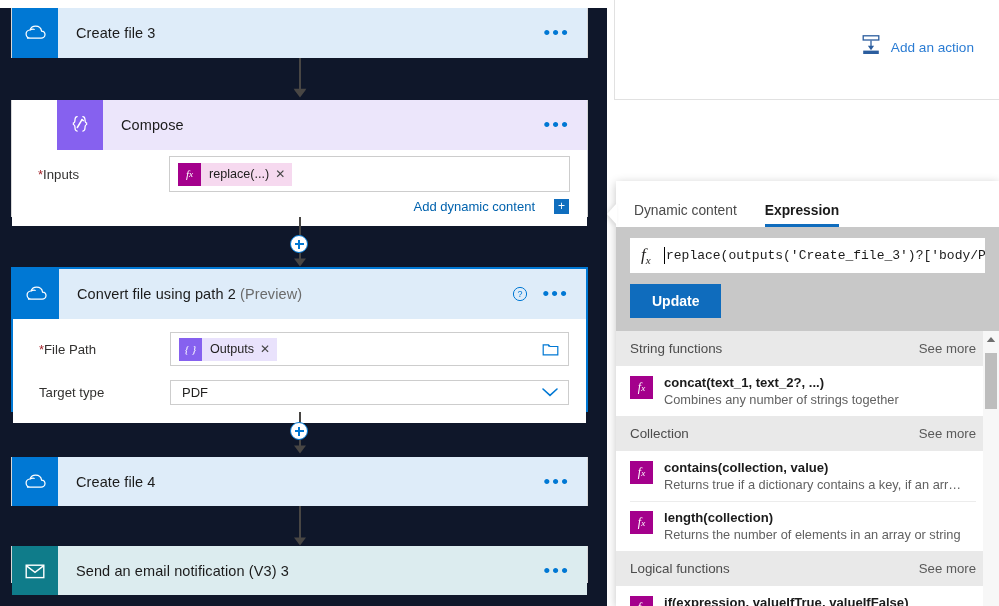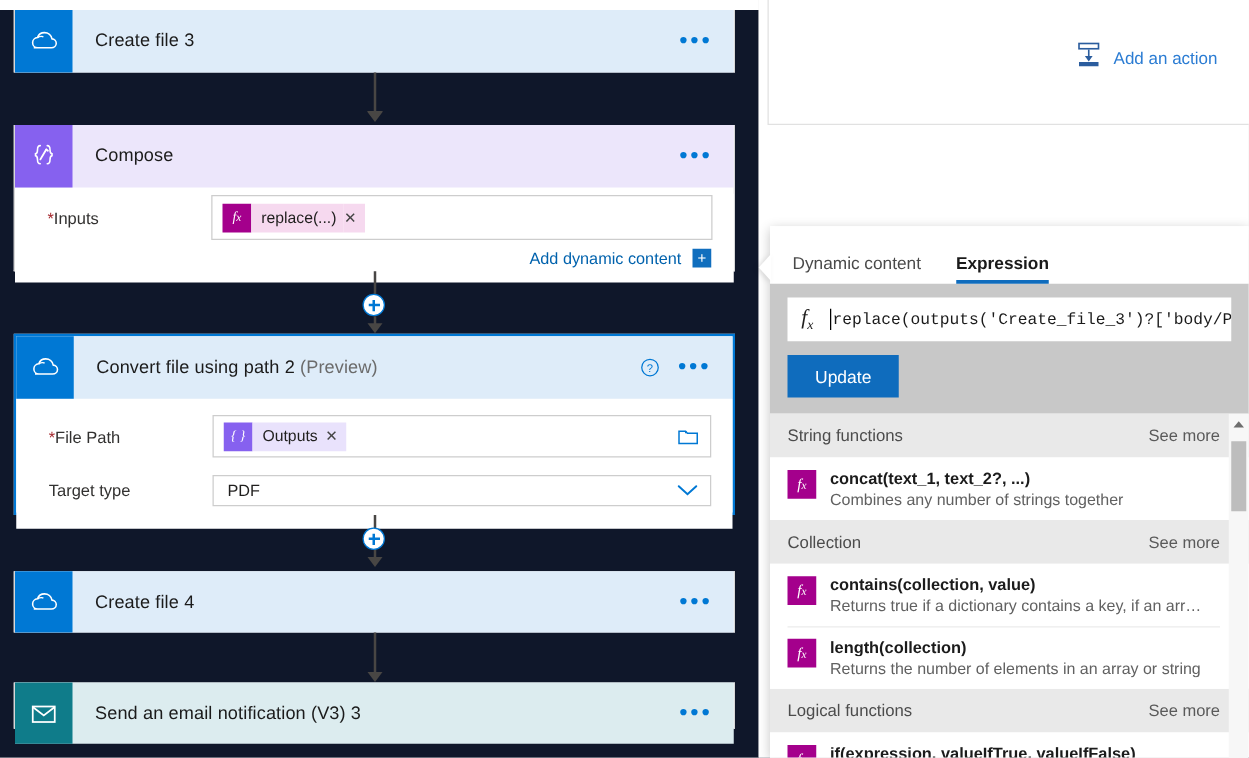--- a/index.html
+++ b/index.html
@@ -117,21 +117,21 @@
     position: absolute; right: 9px; top: 50%;
     transform: translateY(-50%);
     line-height: 0; cursor: pointer;
   }
   .select-text {
     font-size: 13px; color: #201f1e; padding-left: 5px;
   }
 
   .adc-row {
     display: flex; align-items: center; justify-content: flex-end;
-    gap: 9px; margin-top: 6px; padding-right: 1px;
+    gap: 19px; margin-top: 6px; padding-right: 1px;
   }
   .adc-link {
     font-size: 13px; color: #0062ad; cursor: pointer;
   }
   .adc-plus {
     width: 15px; height: 15px; background: #106ebe;
     color: #fff; font-size: 12px; line-height: 14px;
     text-align: center; cursor: pointer;
   }
 
@@ -233,21 +233,21 @@
   #expr-text {
     font-family: "Liberation Mono", monospace;
     font-size: 13px; color: #1b1b1b;
     white-space: nowrap;
   }
   #update-btn {
     margin-top: 11px;
     background: #0f6cbd; color: #ffffff;
     border: none;
     font-family: "Liberation Sans", sans-serif;
-    font-size: 14px; font-weight: normal;
+    font-size: 14px; font-weight: bold;
     padding: 9px 22px;
     cursor: pointer;
   }
 
   #fn-list {
     position: relative;
     height: 320px;
     overflow: hidden;
     background: #ffffff;
   }
@@ -329,21 +329,21 @@
       <div class="conn-line" style="top:50px; height:32px;"></div>
       <div class="conn-arrow" style="top:76px;">
         <svg width="16" height="14" viewBox="0 0 16 14">
             <path d="M8 13 L1.6 5 L14.4 5 Z" fill="#484644" transform="scale(1,0.95)"></path>
             <path d="M8 13.5 L2 5.5 L14 5.5 Z" fill="#484644"></path>
           </svg>
       </div>
     </div>
 
     <div class="card" style="left:11px; top:92px; width:577px; height:117px; border-bottom:1px solid #d8d8d8;">
-      <div class="card-head" style="background:#ece6fb;">
+      <div class="card-head" style="background:#ece6fb;margin-left:45px;">
         <div class="card-icon" style="background:#8661ef;">
           <svg width="26" height="26" viewBox="0 0 26 26">
             <path d="M10.2 4.5c-2 0-2.2 1.2-2.2 3.2 0 2.3-.4 3.1-1.6 3.3v1.5c1.2.2 1.6 1 1.6 3.3 0 2 .2 3.2 2.2 3.2" fill="none" stroke="#ffffff" stroke-width="1.25" stroke-linecap="round"></path>
             <path d="M15.8 4.5c2 0 2.2 1.2 2.2 3.2 0 2.3.4 3.1 1.6 3.3v1.5c-1.2.2-1.6 1-1.6 3.3 0 2-.2 3.2-2.2 3.2" fill="none" stroke="#ffffff" stroke-width="1.25" stroke-linecap="round"></path>
             <path d="M15 7.6 L10.3 15.5" fill="none" stroke="#ffffff" stroke-width="1.5" stroke-linecap="round"></path>
             <path d="M15 7.6 l1.3 1.0" fill="none" stroke="#ffffff" stroke-width="1.5" stroke-linecap="round"></path>
           </svg>
         </div>
         <div class="card-title">Compose</div>
         <div class="card-actions">

